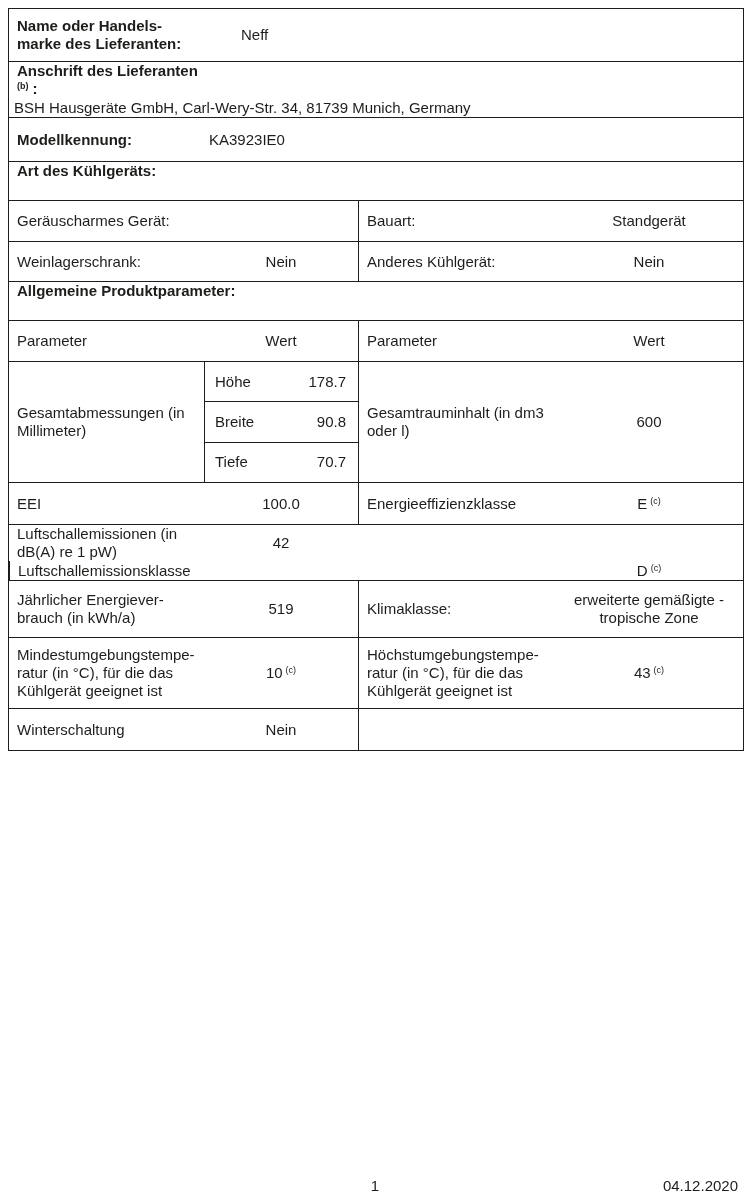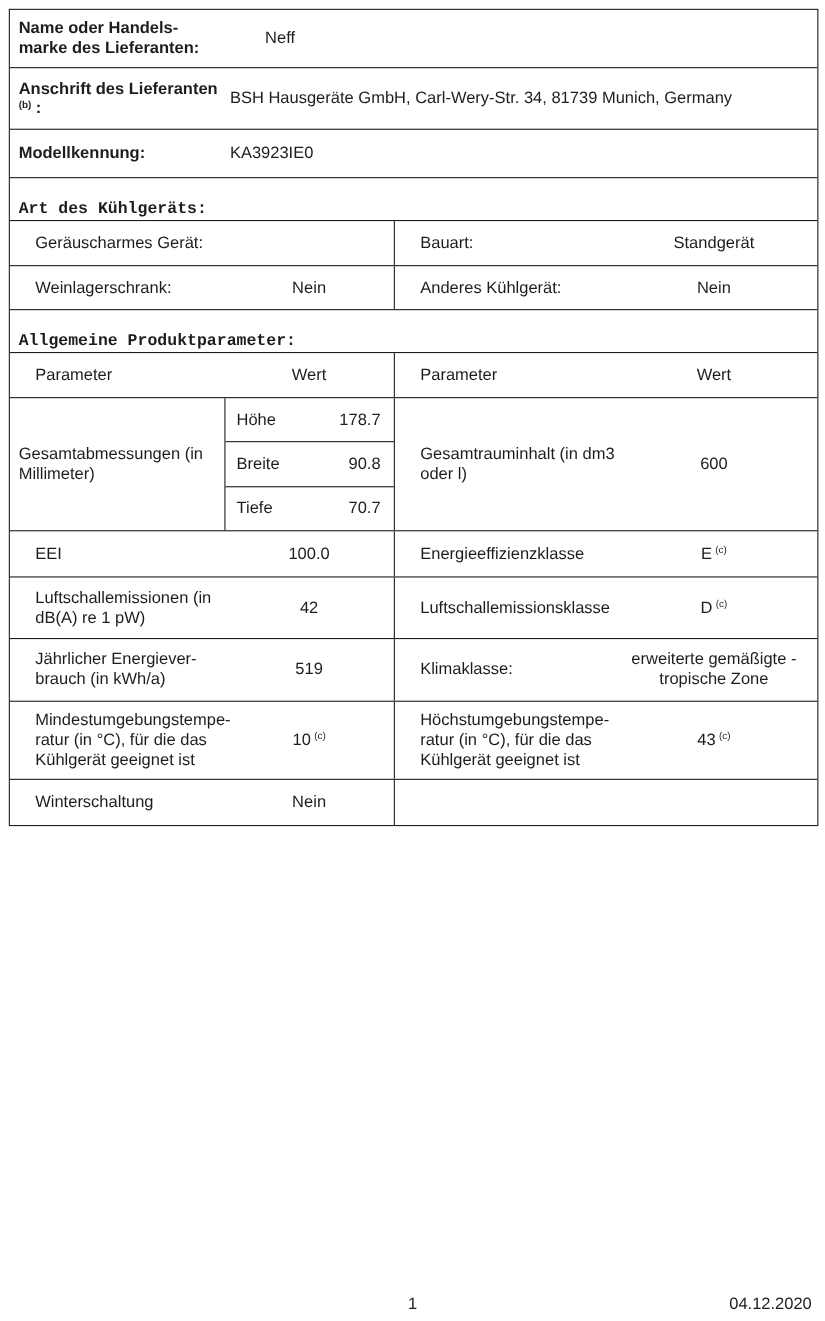--- a/index.html
+++ b/index.html
@@ -24,21 +24,21 @@
   }
   .row {
     display: flex;
     align-items: stretch;
     border-bottom: 1px solid #1d1d1b;
     box-sizing: border-box;
   }
   .row:last-child { border-bottom: none; }
   .h39 { height: 39px; } .h40 { height: 40px; } .h41 { height: 41px; }
   .h42 { height: 42px; } .h44 { height: 44px; } .h53 { height: 53px; gap: 32px; }
-  .h56 { height: 56px; } .h57 { height: 57px; } .h71 { height: 71px; }
+  .h56 { height: 56px; flex-direction: column; } .h57 { height: 57px; } .h71 { height: 71px; }
   .h121 { height: 121px; }
   .pre { white-space: pre; }
 
   
   .toplabel {
     width: 195px;
     box-sizing: border-box;
     padding-left: 8px;
     display: flex;
     flex-direction: column;
@@ -48,31 +48,30 @@
   }
   .topvalue {
     flex: 1;
     padding-left: 5px;
     display: flex;
     align-items: center;
   }
 
   
   .titlerow {
-    align-items: flex-end;
+    align-items: flex-start;
     padding-left: 8px;
     font-weight: bold;
-    font-family: Liberation Mono, monospace;
   }
 
   
   .half { display: flex; align-items: center; box-sizing: border-box; }
   .hl { width: 349px; padding: 0 8px; }
   .hr { flex: 1; border-left: 1px solid #1d1d1b; padding: 0 8px; }
-  .lbl { flex: 1; margin-left: 15px; }
+  .lbl { flex: 1; }
   .vl { width: 138px; text-align: center; }
   .vr { width: 172px; text-align: center; }
 
   .sup {
     font-size: 9px;
     vertical-align: 5px;
     margin-left: 3px;
   }
   .colon { margin-left: 4px; }
 

